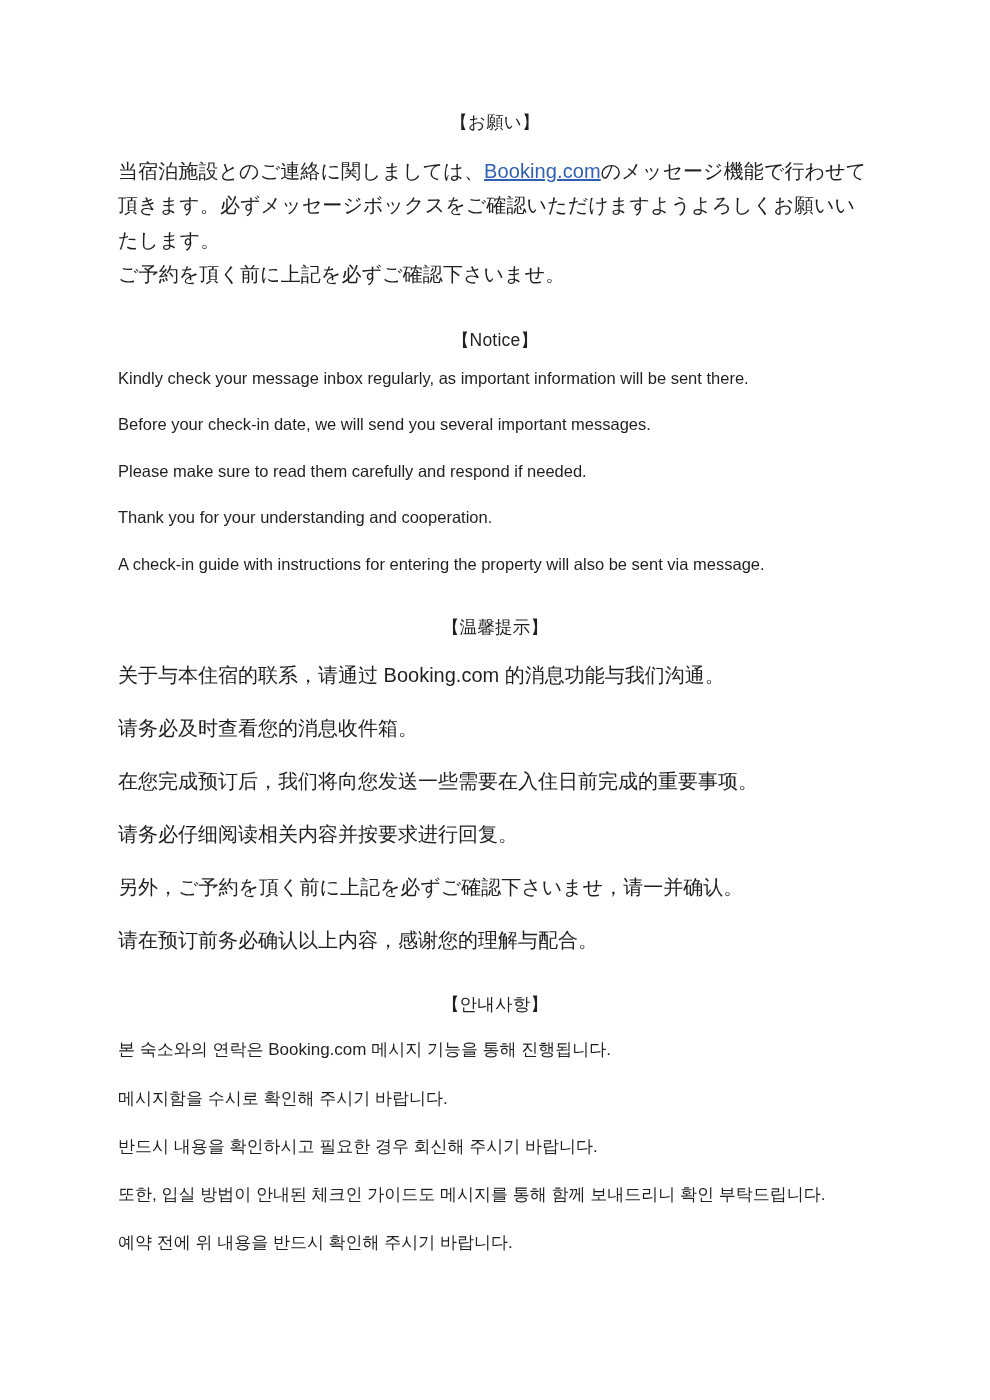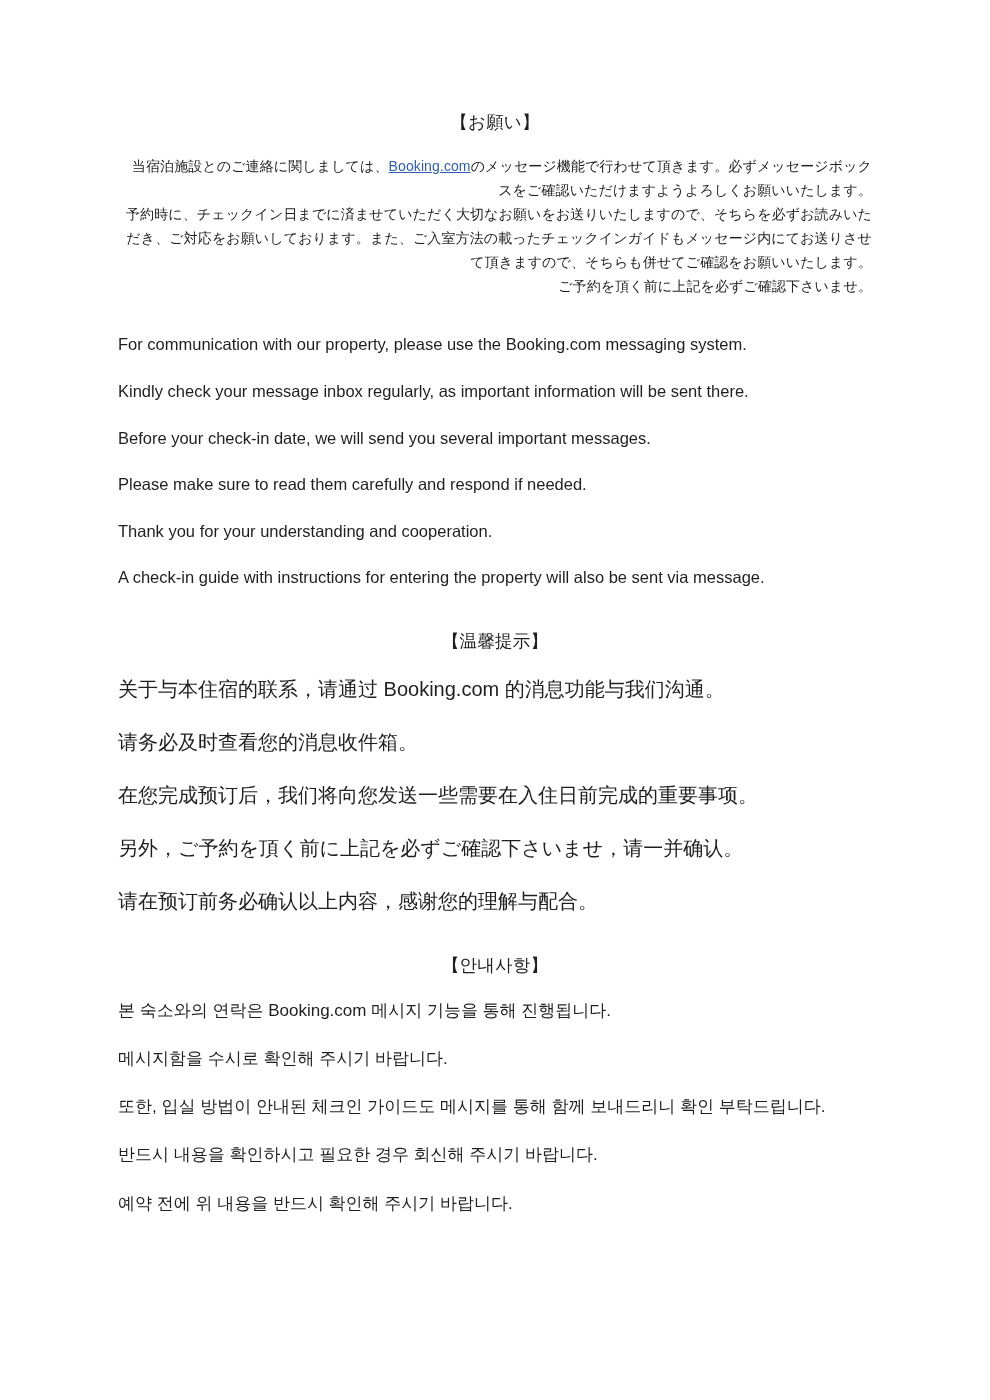--- a/index.html
+++ b/index.html
@@ -34,24 +34,23 @@
     letter-spacing: 0.2px;
   }
   .para {
     font-size: 17px;
     line-height: 1.62;
     color: #1f1f1f;
     margin: 0;
     text-align: left;
   }
   .para-jp {
-    font-size: 14px;
+    font-size: 20px;
     line-height: 1.72;
     letter-spacing: 0.1px;
-    text-align: right;
   }
   .para-en {
     font-size: 16.5px;
     line-height: 1.55;
   }
   .para-cn {
     font-size: 20px;
     line-height: 1.6;
   }
   .para-kr {
@@ -78,44 +77,44 @@
   .heading-kr { margin-bottom: 18px; }
 </style>
 </head>
 <body>
 
 <div class="page">
 
   <div class="section block-jp">
     <div class="heading">【お願い】</div>
     <p class="para para-jp"><span>当宿泊施設とのご連絡に関しましては、</span><a class="link" href="#">Booking.com</a><span>のメッセージ機能で行わせて頂きます。必ずメッセージボックスをご確認いただけますようよろしくお願いいたします。</span></p>
-    <p class="para para-jp">予約時に、チェックイン日までに済ませていただく大切なお願いをお送りいたしますので、そちらを必ずお読みいただき、ご対応をお願いしております。また、ご入室方法の載ったチェックインガイドもメッセージ内にてお送りさせて頂きますので、そちらも併せてご確認をお願いいたします。</p>
     <p class="para para-jp">ご予約を頂く前に上記を必ずご確認下さいませ。</p>
   </div>
 
   <div class="section block-en spaced">
-    <p class="para para-en">For communication with our property, please use the Booking.com messaging system.</p>
+    <div class="heading heading-en">【Notice】</div>
     <p class="para para-en">Kindly check your message inbox regularly, as important information will be sent there.</p>
     <p class="para para-en">Before your check-in date, we will send you several important messages.</p>
     <p class="para para-en">Please make sure to read them carefully and respond if needed.</p>
     <p class="para para-en">Thank you for your understanding and cooperation.</p>
     <p class="para para-en">A check-in guide with instructions for entering the property will also be sent via message.</p>
   </div>
 
   <div class="section block-cn spaced">
     <div class="heading heading-cn">【温馨提示】</div>
     <p class="para para-cn">关于与本住宿的联系，请通过 Booking.com 的消息功能与我们沟通。</p>
     <p class="para para-cn">请务必及时查看您的消息收件箱。</p>
     <p class="para para-cn">在您完成预订后，我们将向您发送一些需要在入住日前完成的重要事项。</p>
+    <p class="para para-cn">请务必仔细阅读相关内容并按要求进行回复。</p>
     <p class="para para-cn">另外，ご予約を頂く前に上記を必ずご確認下さいませ，请一并确认。</p>
     <p class="para para-cn">请在预订前务必确认以上内容，感谢您的理解与配合。</p>
   </div>
 
   <div class="section block-kr spaced">
     <div class="heading heading-kr">【안내사항】</div>
     <p class="para para-kr">본 숙소와의 연락은 Booking.com 메시지 기능을 통해 진행됩니다.</p>
     <p class="para para-kr">메시지함을 수시로 확인해 주시기 바랍니다.</p>
+    <p class="para para-kr">반드시 내용을 확인하시고 필요한 경우 회신해 주시기 바랍니다.</p>
     <p class="para para-kr">또한, 입실 방법이 안내된 체크인 가이드도 메시지를 통해 함께 보내드리니 확인 부탁드립니다.</p>
-    <p class="para para-kr">반드시 내용을 확인하시고 필요한 경우 회신해 주시기 바랍니다.</p>
     <p class="para para-kr">예약 전에 위 내용을 반드시 확인해 주시기 바랍니다.</p>
   </div>
 
 </div>
 
 </body></html>

